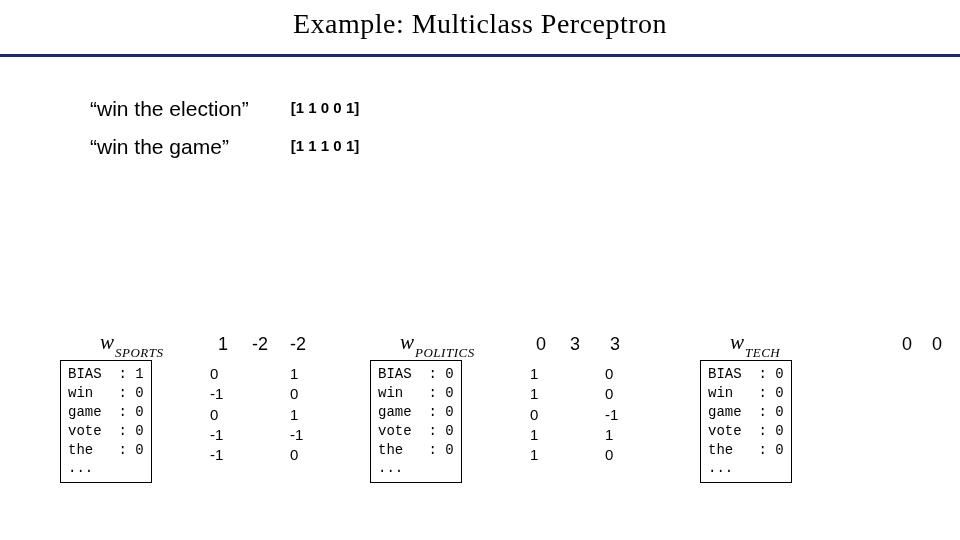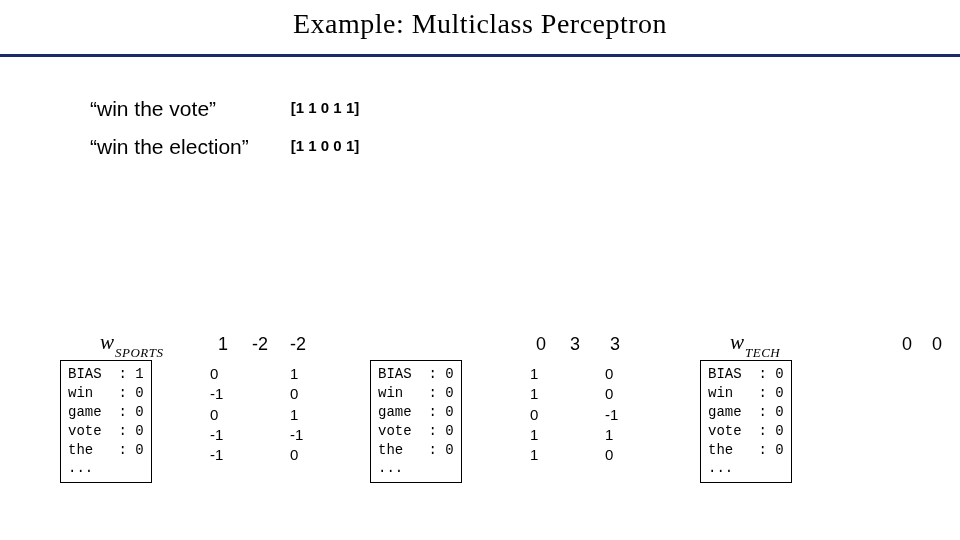--- a/index.html
+++ b/index.html
@@ -90,26 +90,26 @@
   }
 </style>
 </head>
 <body>
 
 <div class="title">Example: Multiclass Perceptron</div>
 <hr class="rule">
 
 <div class="examples">
   <div class="ex-row">
-    <span class="phrase">“win the vote”</span>
-    <span class="vector">[1 1 0 1 1]</span>
+    <span class="phrase">“win the election”</span>
+    <span class="vector">[1 1 0 0 1]</span>
   </div>
   <div class="ex-row">
-    <span class="phrase">“win the election”</span>
-    <span class="vector">[1 1 0 0 1]</span>
+    <span class="phrase">“win the game”</span>
+    <span class="vector">[1 1 1 0 1]</span>
   </div>
 </div>
 
 <div class="weights-area">
 
   <div class="wlabel" style="left:100px; top:0;">
     <span>w</span><span class="sub">SPORTS</span>
   </div>
   <div class="score" style="left:218px; top:4px;">1</div>
   <div class="score" style="left:252px; top:4px;">-2</div>
@@ -125,20 +125,23 @@
 -1
 0
 -1
 -1</div>
   <div class="col" style="left:290px; top:34px;">1
 0
 1
 -1
 0</div>
 
+  <div class="wlabel" style="left:400px; top:0;">
+    <span>w</span><span class="sub">POLITICS</span>
+  </div>
   <div class="score" style="left:536px; top:4px;">0</div>
   <div class="score" style="left:570px; top:4px;">3</div>
   <div class="score" style="left:610px; top:4px;">3</div>
 
   <div class="tbl" style="left:370px; top:30px;">BIAS  : 0
 win   : 0
 game  : 0
 vote  : 0
 the   : 0
 ...</div>

